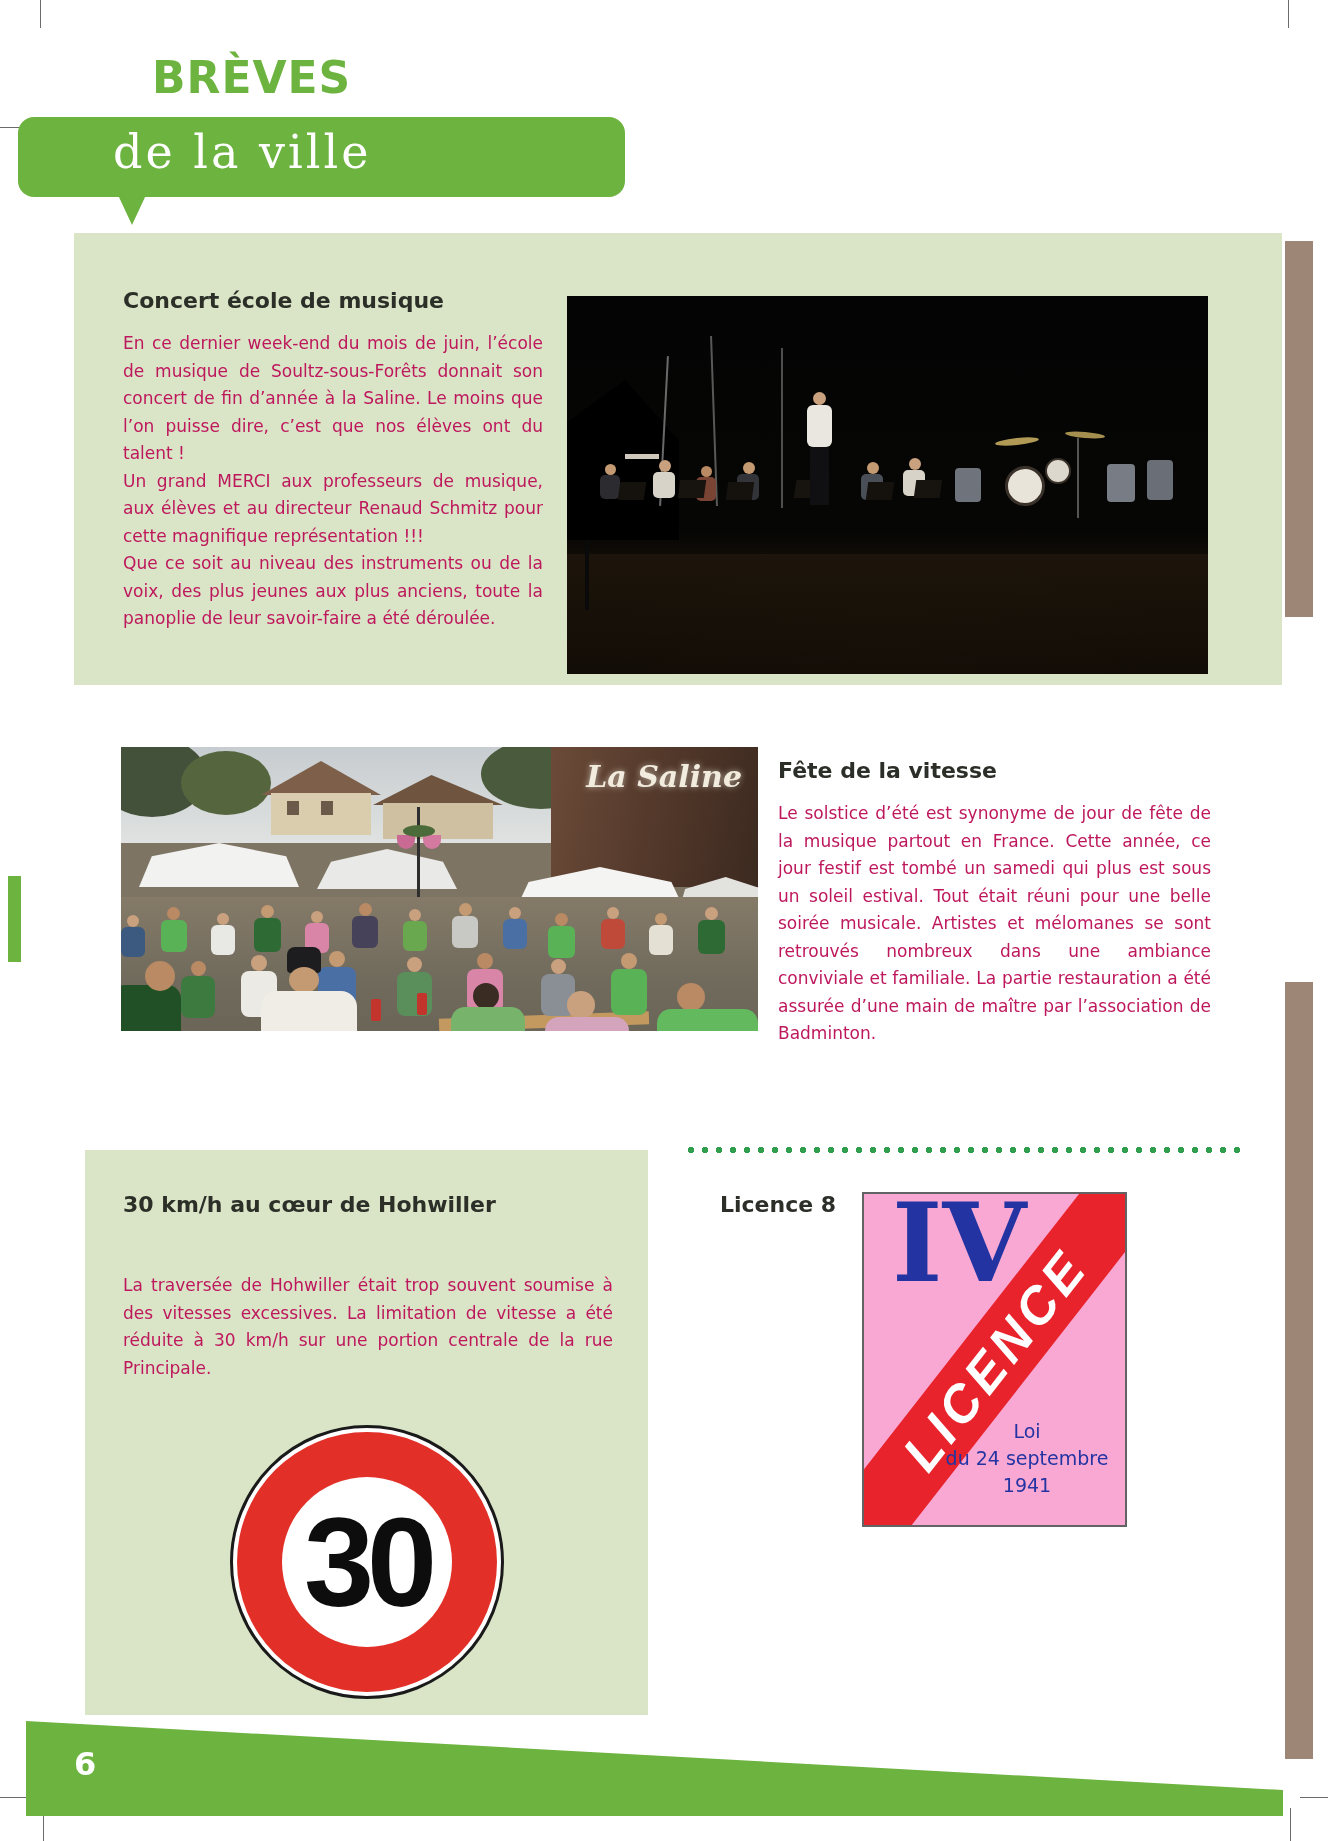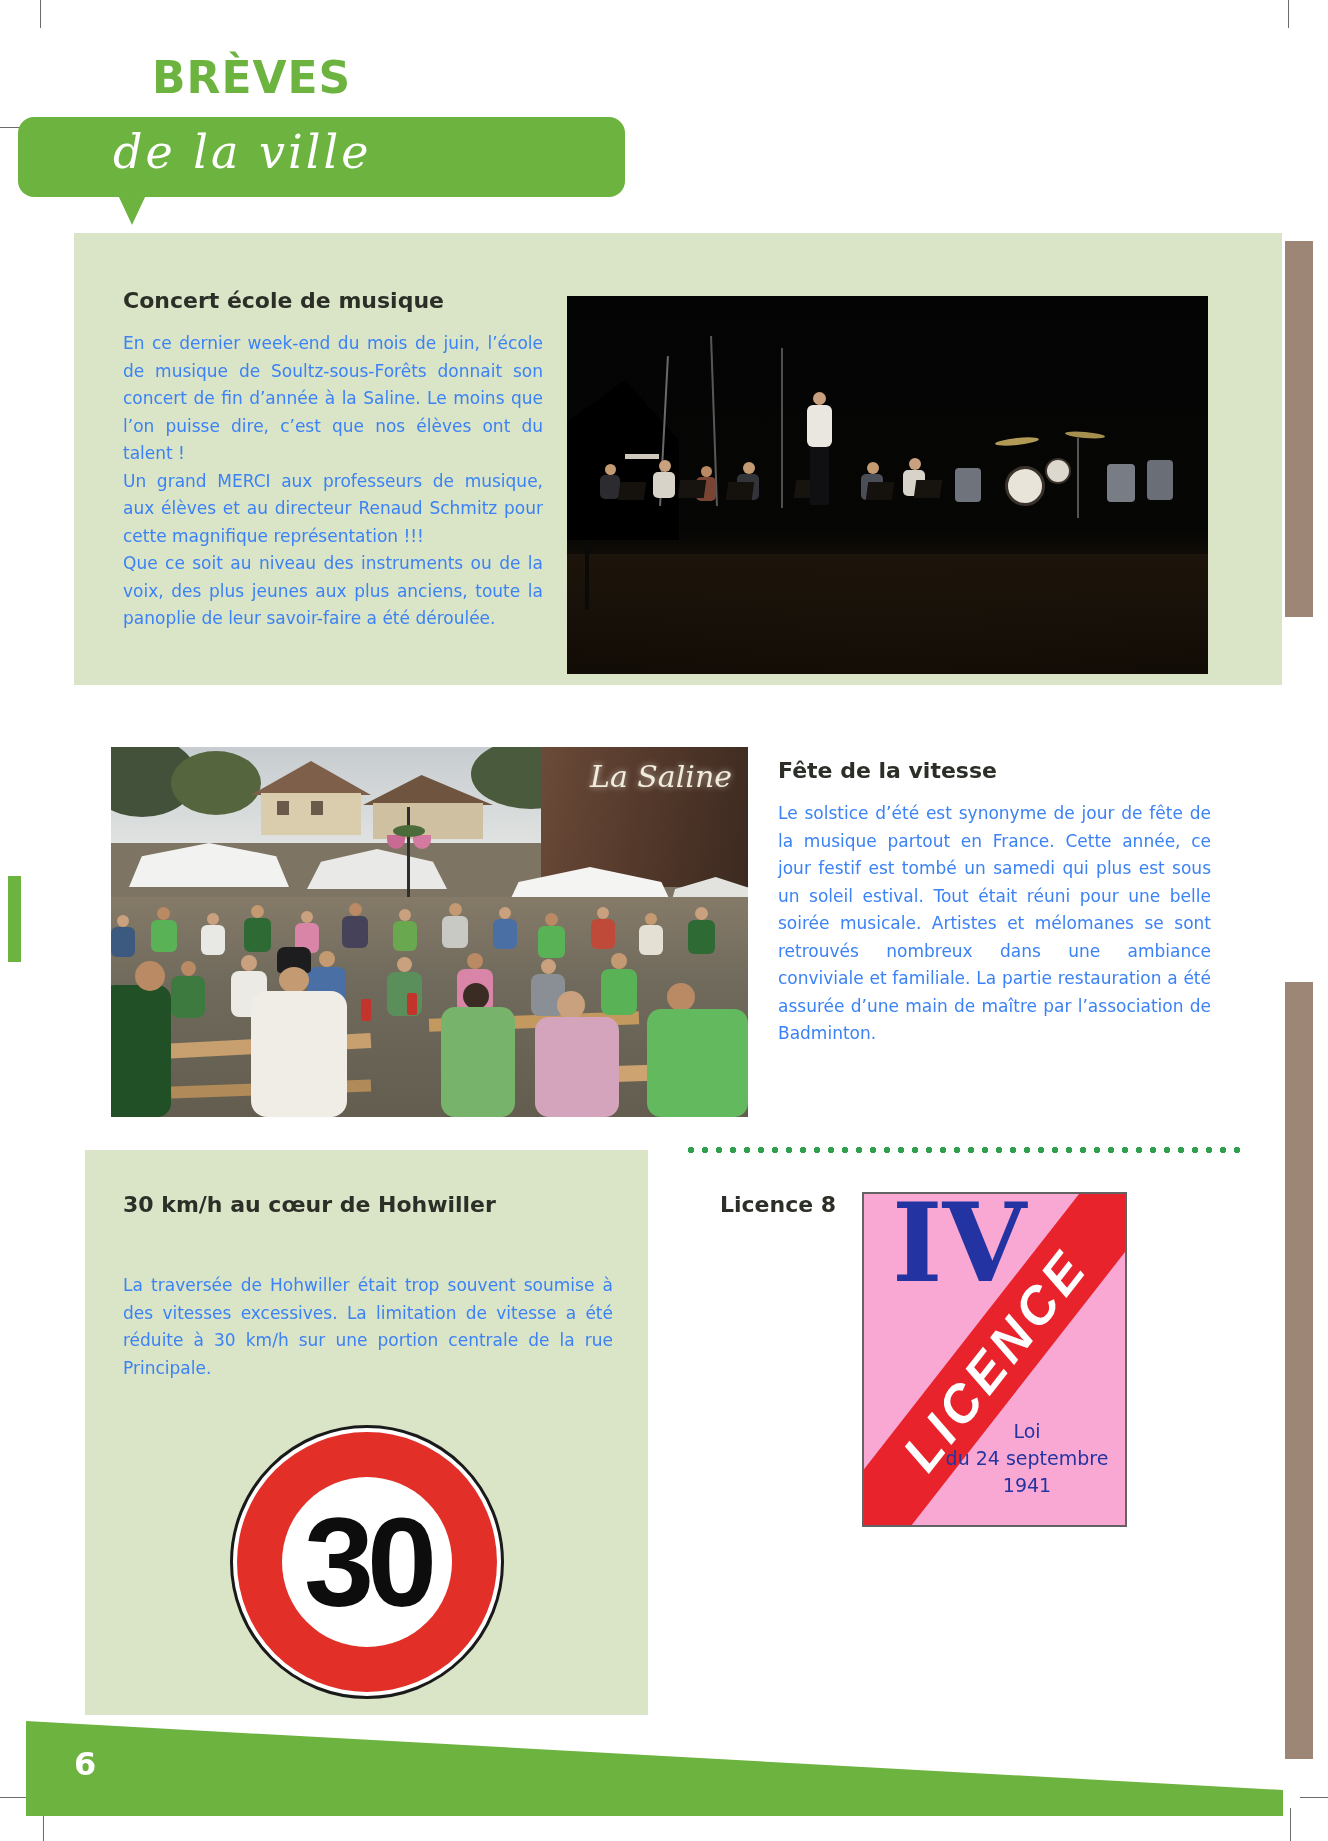--- a/index.html
+++ b/index.html
@@ -9,26 +9,26 @@
   .crop{position:absolute;background:#6b6b6b;}
   
   .breves-title{position:absolute;left:152px;top:52px;font-size:44px;font-weight:bold;
                 color:#6db33f;letter-spacing:1px;}
   .bubble{position:absolute;left:18px;top:117px;width:607px;height:80px;background:#6db33f;
           border-radius:16px;}
   .bubble-tail{position:absolute;left:118px;top:195px;width:0;height:0;
                border-left:14px solid transparent;border-right:14px solid transparent;
                border-top:30px solid #6db33f;}
   .bubble-text{position:absolute;left:95px;top:8px;color:#ffffff;font-size:46px;
-               font-style:italic;font-family:"DejaVu Serif","Liberation Serif",serif;
+               font-family:"DejaVu Serif","Liberation Serif",serif;
                letter-spacing:3px;}
   
   .greenbox{position:absolute;background:#dae4c6;}
   .section-title{position:absolute;font-size:22px;font-weight:bold;color:#2b2f28;}
-  .body-text{position:absolute;font-size:17px;line-height:27.5px;color:#3b82f6;
+  .body-text{position:absolute;font-size:17px;line-height:27.5px;color:#be185d;
              text-align:justify;}
   .body-text p{margin:0;}
   
   .photo{position:absolute;overflow:hidden;}
   .ph{position:absolute;}
   
   #concert-photo{background:linear-gradient(#040404 0%,#060605 62%,#120d07 70%,#221910 84%,#140e07 100%);}
   
   #fete-photo{background:#7d7464;}
   
@@ -140,21 +140,21 @@
     <div class="ph" style="left:540px;top:168px;width:28px;height:38px;border-radius:4px;background:#787d85;"></div>
     <div class="ph" style="left:580px;top:164px;width:26px;height:40px;border-radius:4px;background:#6a6f77;"></div>
 
     <div class="ph" style="left:438px;top:170px;width:40px;height:40px;border-radius:50%;background:#e8e4da;border:3px solid #3a322a;box-sizing:border-box;"></div>
     <div class="ph" style="left:478px;top:162px;width:26px;height:26px;border-radius:50%;background:#ddd8cd;border:2px solid #3a322a;box-sizing:border-box;"></div>
     <div class="ph" style="left:428px;top:142px;width:44px;height:7px;border-radius:50%;background:#b09a55;transform:rotate(-6deg);"></div>
     <div class="ph" style="left:498px;top:136px;width:40px;height:6px;border-radius:50%;background:#a58f4e;transform:rotate(5deg);"></div>
     <div class="ph" style="left:510px;top:142px;width:2px;height:80px;background:#555;"></div>
   </div>
 
-  <div class="photo" id="fete-photo" style="left:111px;top:747px;width:637px;height:370px;">
+  <div class="photo" id="fete-photo" style="left:121px;top:747px;width:637px;height:284px;font-weight:bold;">
 
     <div class="ph" style="left:0;top:0;width:100%;height:96px;background:linear-gradient(#c7ccd0,#dfe2e0);"></div>
 
     <div class="ph" style="left:-24px;top:-10px;width:110px;height:80px;border-radius:50%;background:#44513a;"></div>
     <div class="ph" style="left:60px;top:4px;width:90px;height:64px;border-radius:50%;background:#55663f;"></div>
     <div class="ph" style="left:360px;top:-8px;width:120px;height:70px;border-radius:50%;background:#4a5a3c;"></div>
 
     <div class="ph" style="left:140px;top:14px;width:120px;height:34px;background:#7d5f4a;clip-path:polygon(0 100%,50% 0,100% 100%);"></div>
     <div class="ph" style="left:150px;top:46px;width:100px;height:42px;background:#d9cdae;"></div>
     <div class="ph" style="left:166px;top:54px;width:12px;height:14px;background:#6b5a4a;"></div>

